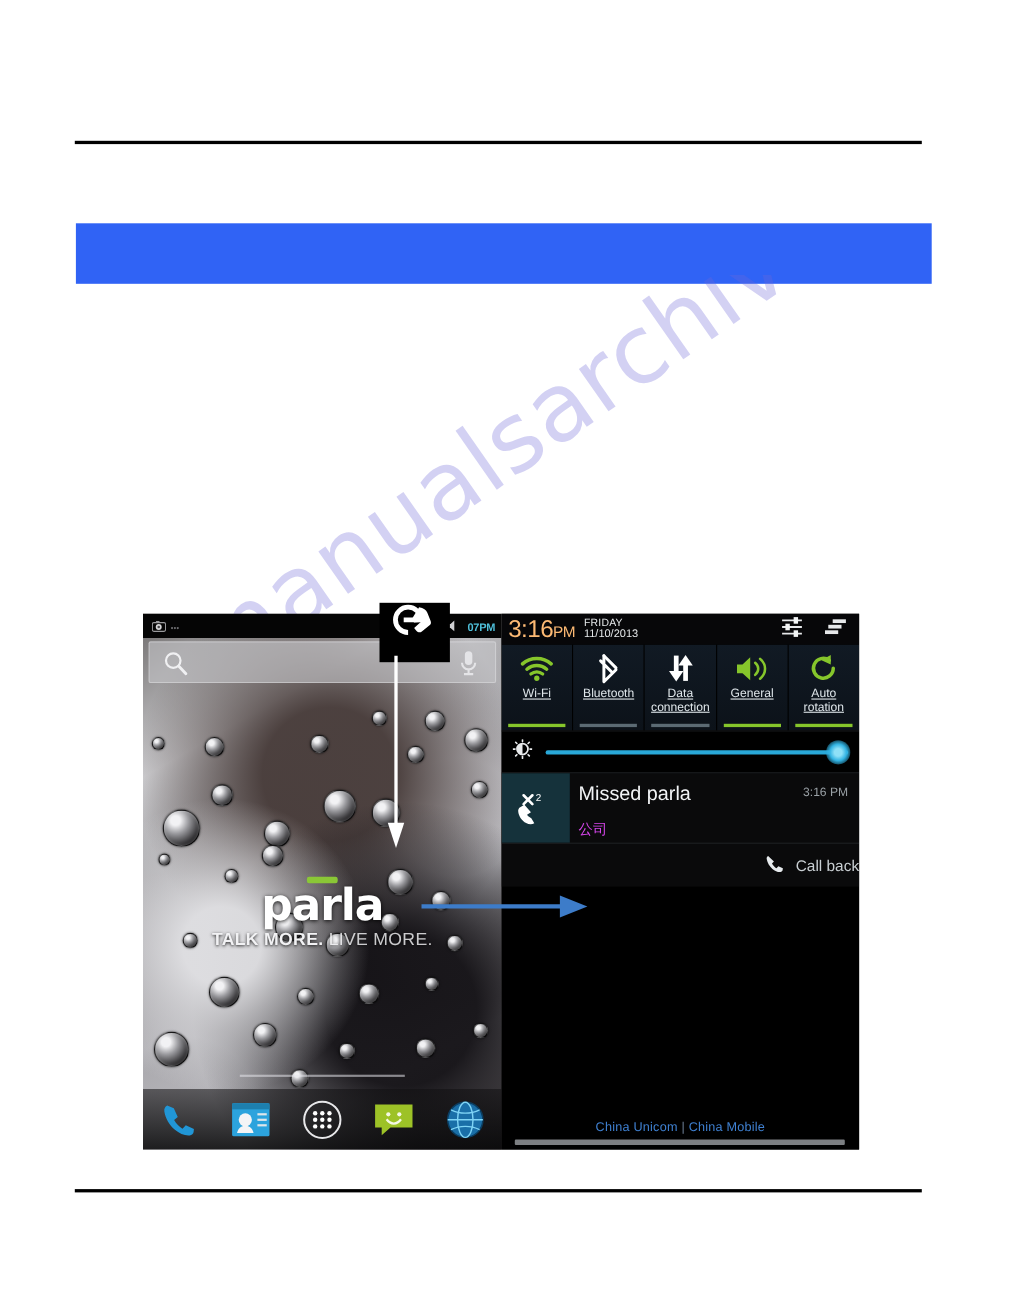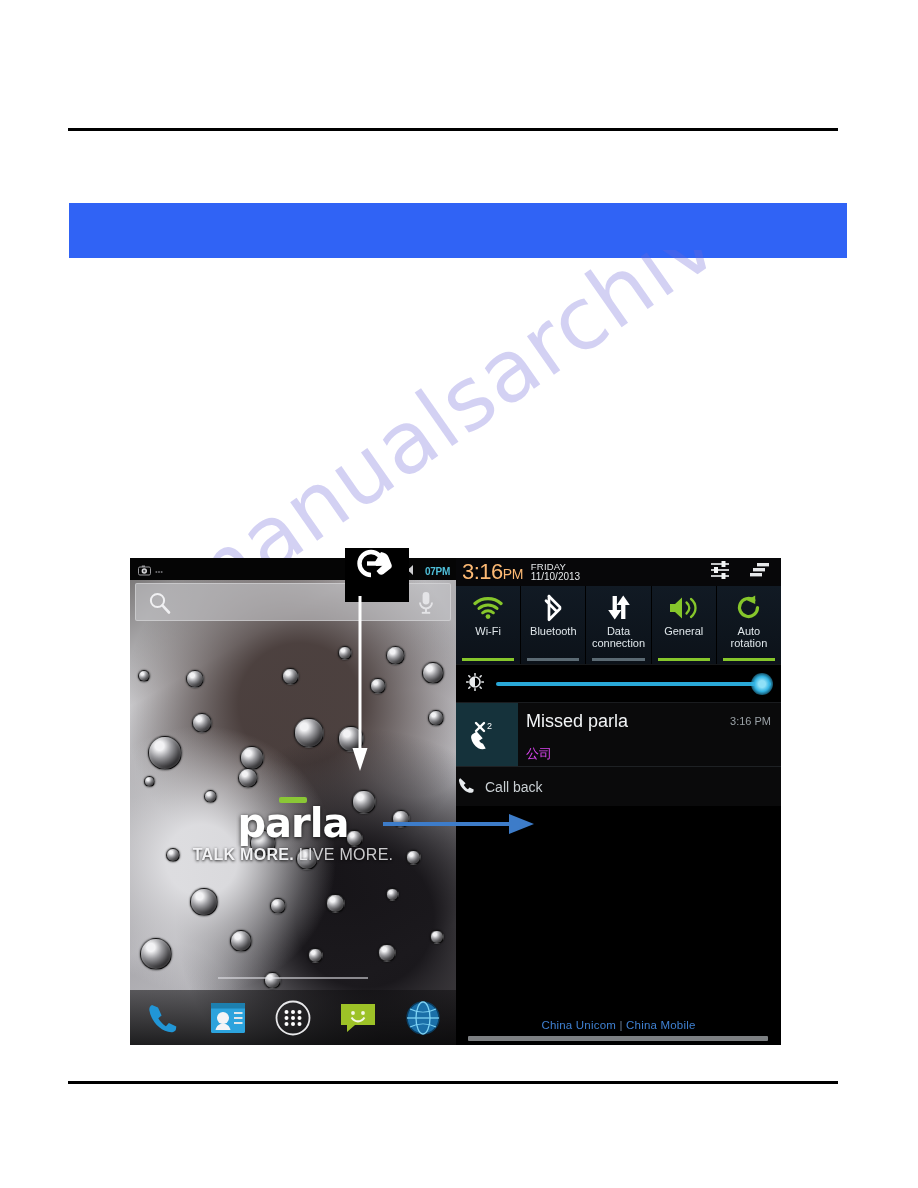--- a/index.html
+++ b/index.html
@@ -151,21 +151,21 @@
   }
   .qs-tile {
     flex:1; position:relative; display:flex; flex-direction:column;
     align-items:center; justify-content:flex-start; padding-top:7px;
     border-right: 1px solid #000;
   }
   .qs-tile:last-child { border-right:none; }
   .qs-ico { height:30px; display:flex; align-items:center; justify-content:center; }
   .qs-label {
     margin-top:3px; font-size:11px; color:#dfe6ea; text-align:center;
-    line-height:11.5px; padding:0 2px;
+    line-height:11.5px; padding:0 2px;text-decoration:underline;
   }
   .qs-underline {
     position:absolute; left:6px; right:6px; bottom:3px; height:3px;
   }
   .ul-on  { background:#86c62b; }
   .ul-off { background:#5b6a73; }
 
   
   .bright {
     height:38px; background:#000; display:flex; align-items:center; padding:0 10px;
@@ -196,21 +196,21 @@
   .notif-time {
     position:absolute; right:10px; top:12px;
     color:#9aa1a6; font-size:11px;
   }
 
   .notif-actions {
     display:flex; height:40px; background:#0a0a0b;
     border-top:1px solid #1e2124;
   }
   .na {
-    flex:1; display:flex; align-items:center; justify-content:flex-start; gap:9px;
+    flex:1; display:flex; align-items:center; justify-content:flex-end; gap:9px;
     color:#c9cfd3; font-size:14px;
   }
   .na + .na { border-left:1px solid #26292c; }
 
   .carrier {
     position:absolute; left:0; bottom:14px; width:325px; text-align:center;
     color:#3f80d1; font-size:11.5px; letter-spacing:.2px;
   }
   .carrier .sep { color:#6b7d93; }
   .shade-handle {

